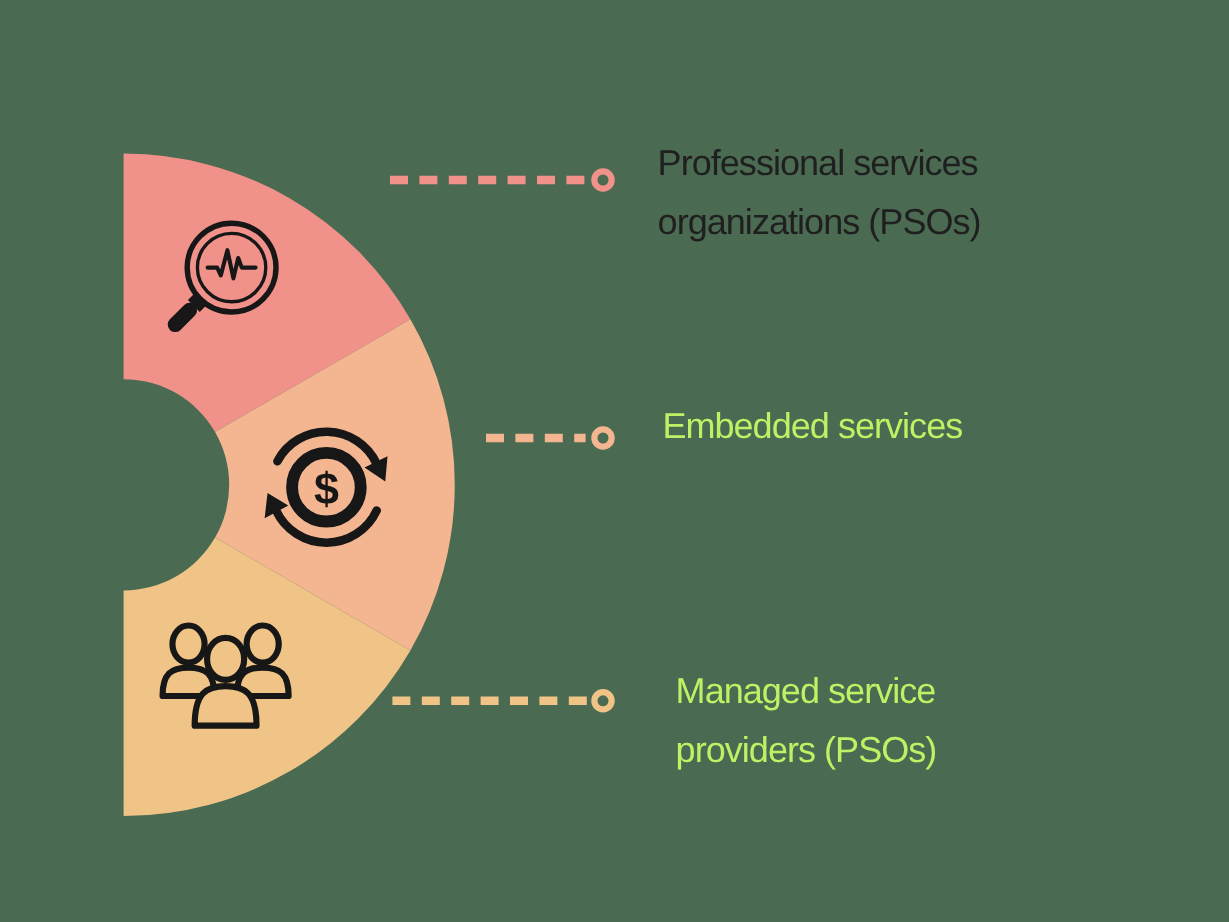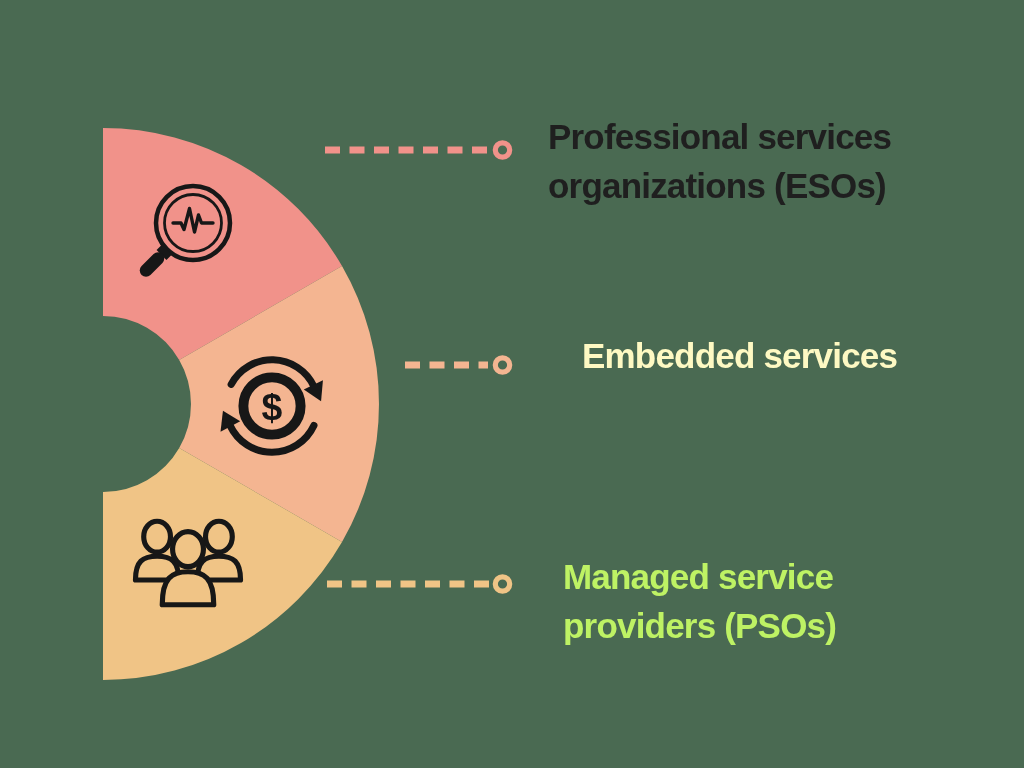--- a/index.html
+++ b/index.html
@@ -5,22 +5,22 @@
   html, body { margin: 0; padding: 0; }
   body {
     width: 1024px; height: 768px; overflow: hidden;
     font-family: "Liberation Sans", sans-serif;
     position: relative;
   }
   .stage { position: absolute; inset: 0; }
   svg.layer { position: absolute; left: 0; top: 0; }
   .label-block {
     position: absolute;
-    font-weight: 700;
-    font-size: 35px;
+    font-weight: 400;
+    font-size: 30px;
     line-height: 49px;
     letter-spacing: -0.8px;
     white-space: nowrap;
   }
   .icon-svg { position: absolute; }
 </style>
 </head>
 <body style="background-color: rgb(74, 106, 82);">
 
 <div class="stage">
@@ -73,24 +73,24 @@
       <ellipse cx="30" cy="24" rx="13" ry="15" fill="#F0C486"></ellipse>
       <path d="M 69,66 C 69,48 76,43 90,43 C 104,43 111,48 111,66 Z" fill="#F0C486"></path>
       <ellipse cx="90" cy="24" rx="13" ry="15" fill="#F0C486"></ellipse>
       <path d="M 35,90 C 35,64 44,58 60,58 C 76,58 85,64 85,90 Z" fill="#F0C486"></path>
       <ellipse cx="60" cy="36" rx="15" ry="17" fill="#F0C486"></ellipse>
     </g>
   </svg>
 
   <div class="label-block" style="left: 548px; top: 112px; color: rgb(31, 31, 31);">
     <div>Professional services</div>
-    <div>organizations (ESOs)</div>
+    <div>organizations (PSOs)</div>
   </div>
 
-  <div class="label-block" style="left: 582px; top: 331px; color: #fef9c3;">
+  <div class="label-block" style="left: 552px; top: 331px; color: #bef264;">
     <div>Embedded services</div>
   </div>
 
   <div class="label-block" style="left: 563px; top: 552px; color: #bef264;">
     <div>Managed service</div>
     <div>providers (PSOs)</div>
   </div>
 
 </div>
 

